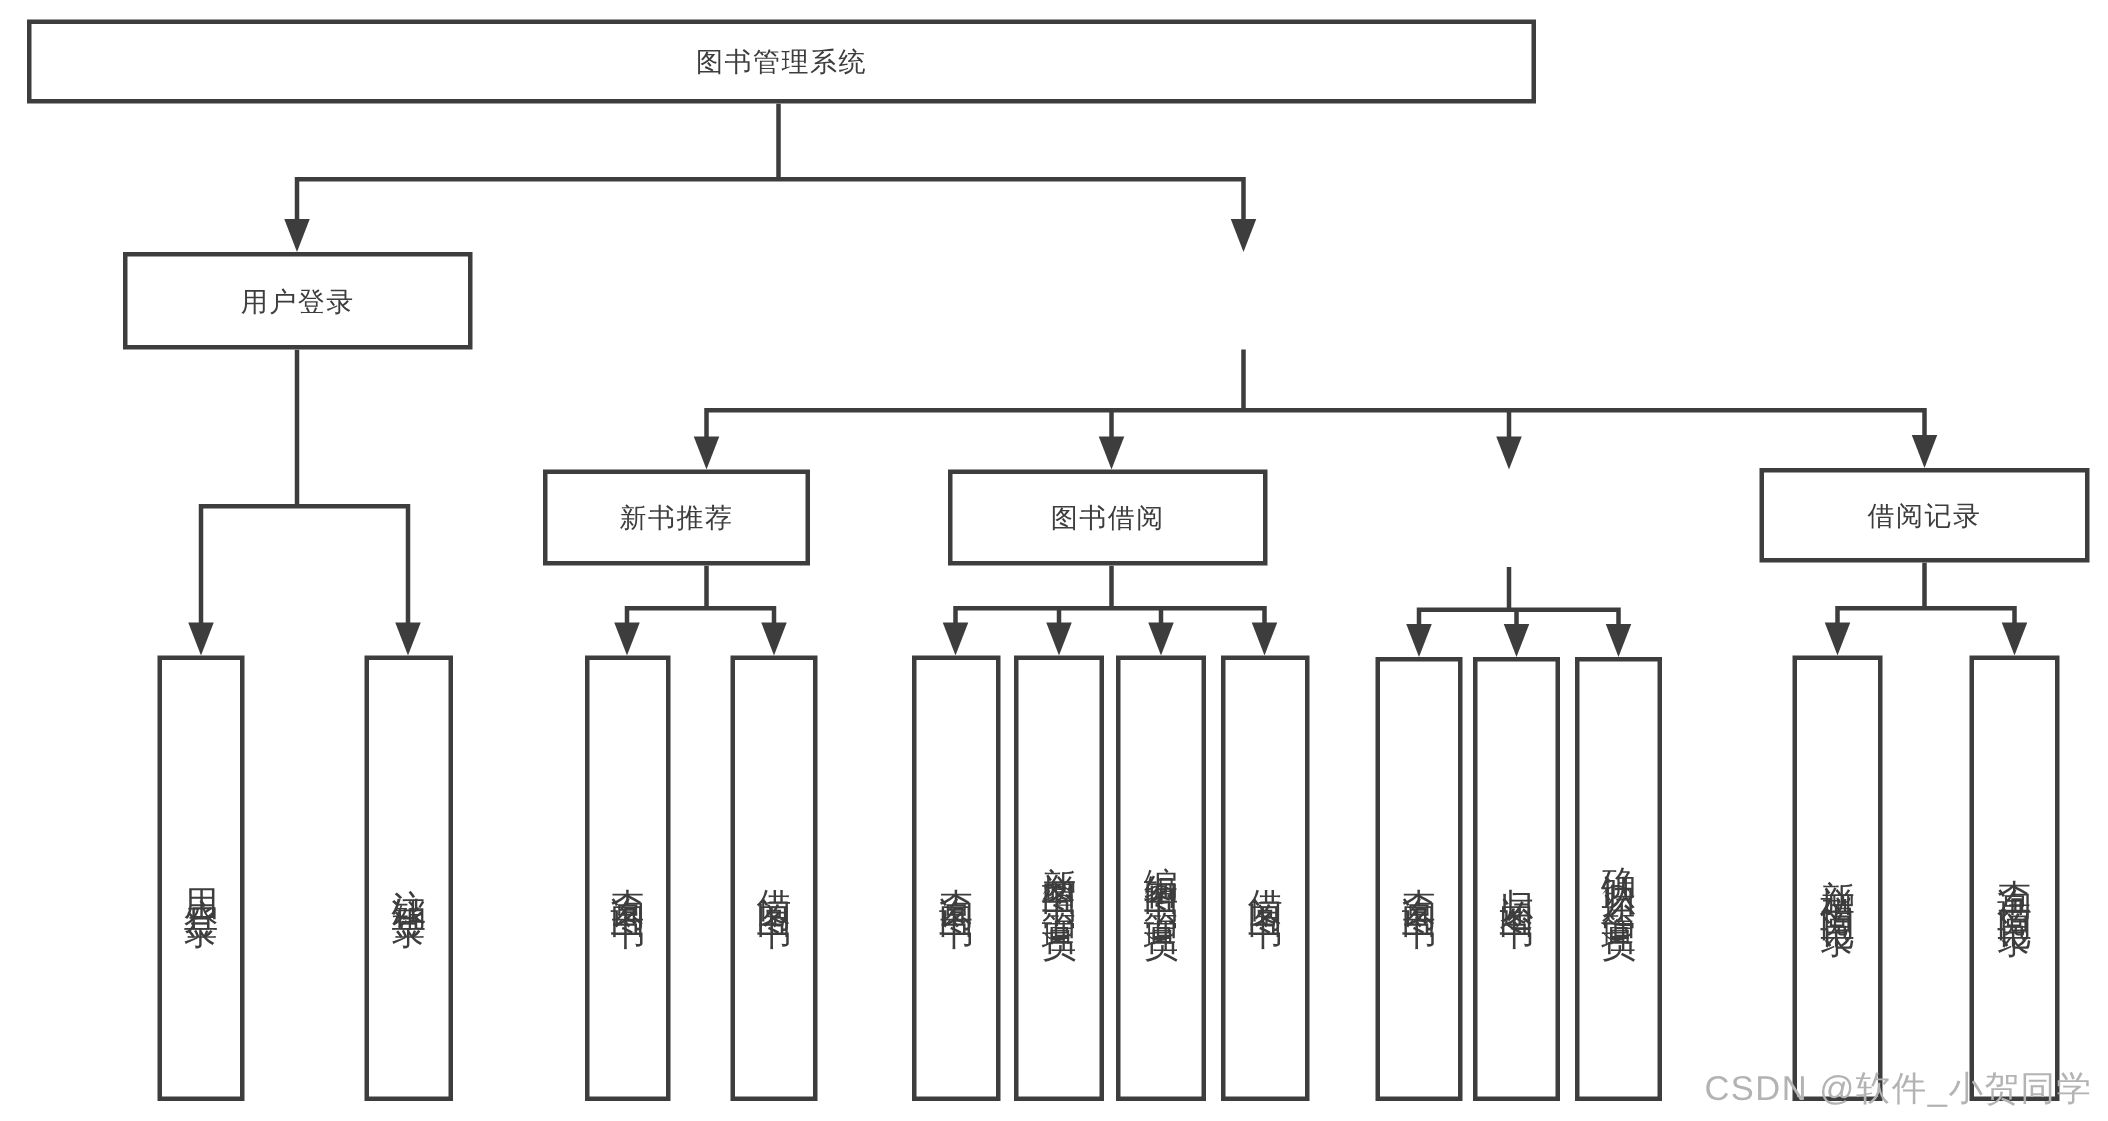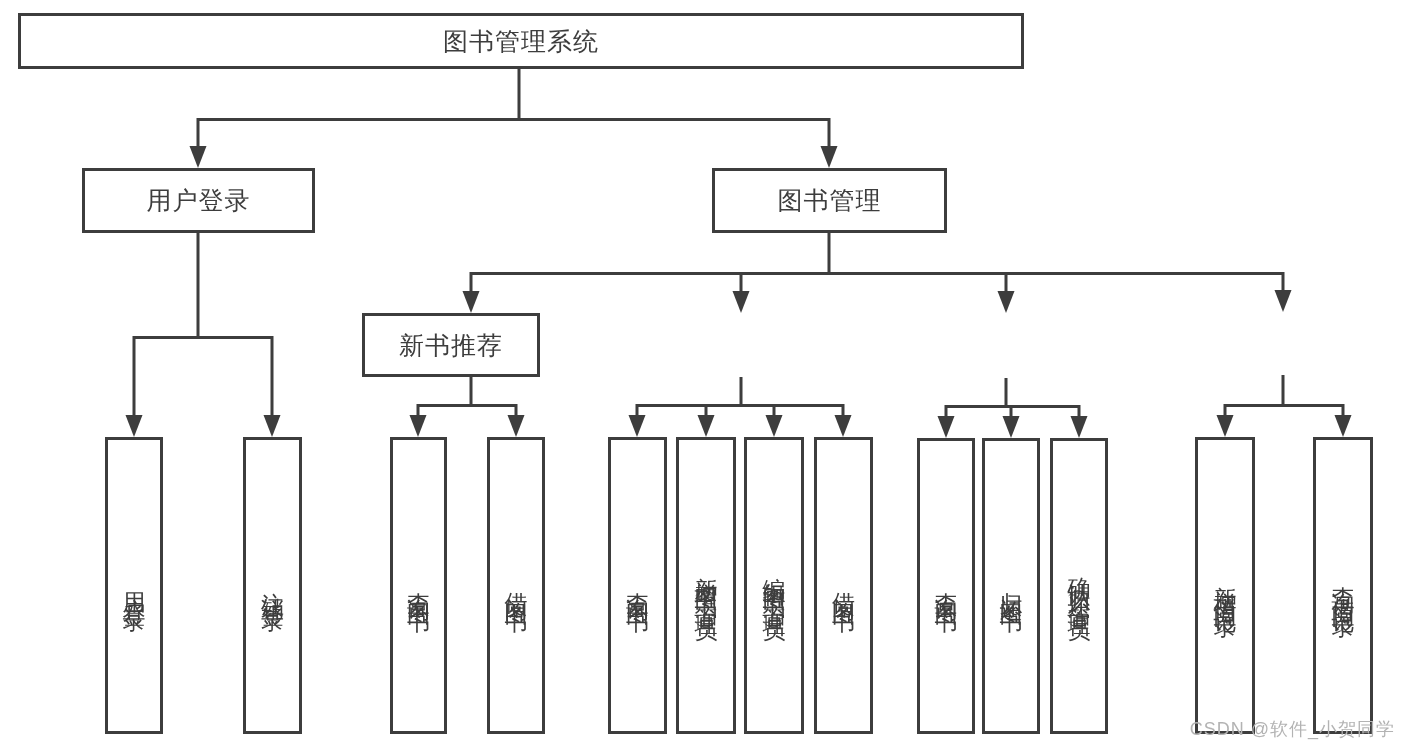--- a/index.html
+++ b/index.html
@@ -9,29 +9,29 @@
     color:#3d3d3d;
   }
   .diagram{position:absolute;inset:0;}
   svg.connectors{position:absolute;left:0;top:0;width:1405px;height:747px;}
   .box{
     position:absolute;box-sizing:border-box;
     border:3px solid #3d3d3d;background:#ffffff;
     display:flex;align-items:center;justify-content:center;
     text-align:center;
   }
-  .hbox span{font-size:25px;letter-spacing:1px;white-space:nowrap;}
+  .hbox span{font-size:18px;letter-spacing:1px;white-space:nowrap;}
   .vbox span{
     writing-mode:vertical-rl;text-orientation:mixed;
     font-size:23px;letter-spacing:6px;line-height:1;
     white-space:nowrap;
   }
   .watermark{
     position:absolute;right:10px;bottom:6px;
-    font-size:18px;color:#b3b3b3;letter-spacing:1px;
+    font-size:23px;color:#b3b3b3;letter-spacing:1px;
     white-space:nowrap;
   }
 </style>
 </head>
 <body>
 
 <div class="diagram">
 
   <svg class="connectors" viewBox="0 0 1405 747" aria-hidden="true">
     <g stroke="#3d3d3d" stroke-width="3" fill="none">
@@ -73,26 +73,29 @@
     </g>
   </svg>
 
   <div class="box hbox" style="left:18px;top:13px;width:1006px;height:56px">
     <span>图书管理系统</span>
   </div>
 
   <div class="box hbox" style="left:82px;top:168px;width:233px;height:65px">
     <span>用户登录</span>
   </div>
-  <div class="box hbox" style="left:712px;top:168px;width:235px;height:65px">
-    <span>图书管理</span>
-  </div>
 
   <div class="box hbox" style="left:362px;top:313px;width:178px;height:64px">
     <span>新书推荐</span>
+  </div>
+  <div class="box hbox" style="left:632px;top:313px;width:213px;height:64px">
+    <span>图书借阅</span>
+  </div>
+  <div class="box hbox" style="left:1173px;top:312px;width:220px;height:63px">
+    <span>借阅记录</span>
   </div>
 
   <div class="box vbox" style="left:105px;top:437px;width:58px;height:297px">
     <span>用户登录</span>
   </div>
   <div class="box vbox" style="left:243px;top:437px;width:59px;height:297px">
     <span>注销登录</span>
   </div>
 
   <div class="box vbox" style="left:390px;top:437px;width:57px;height:297px">

